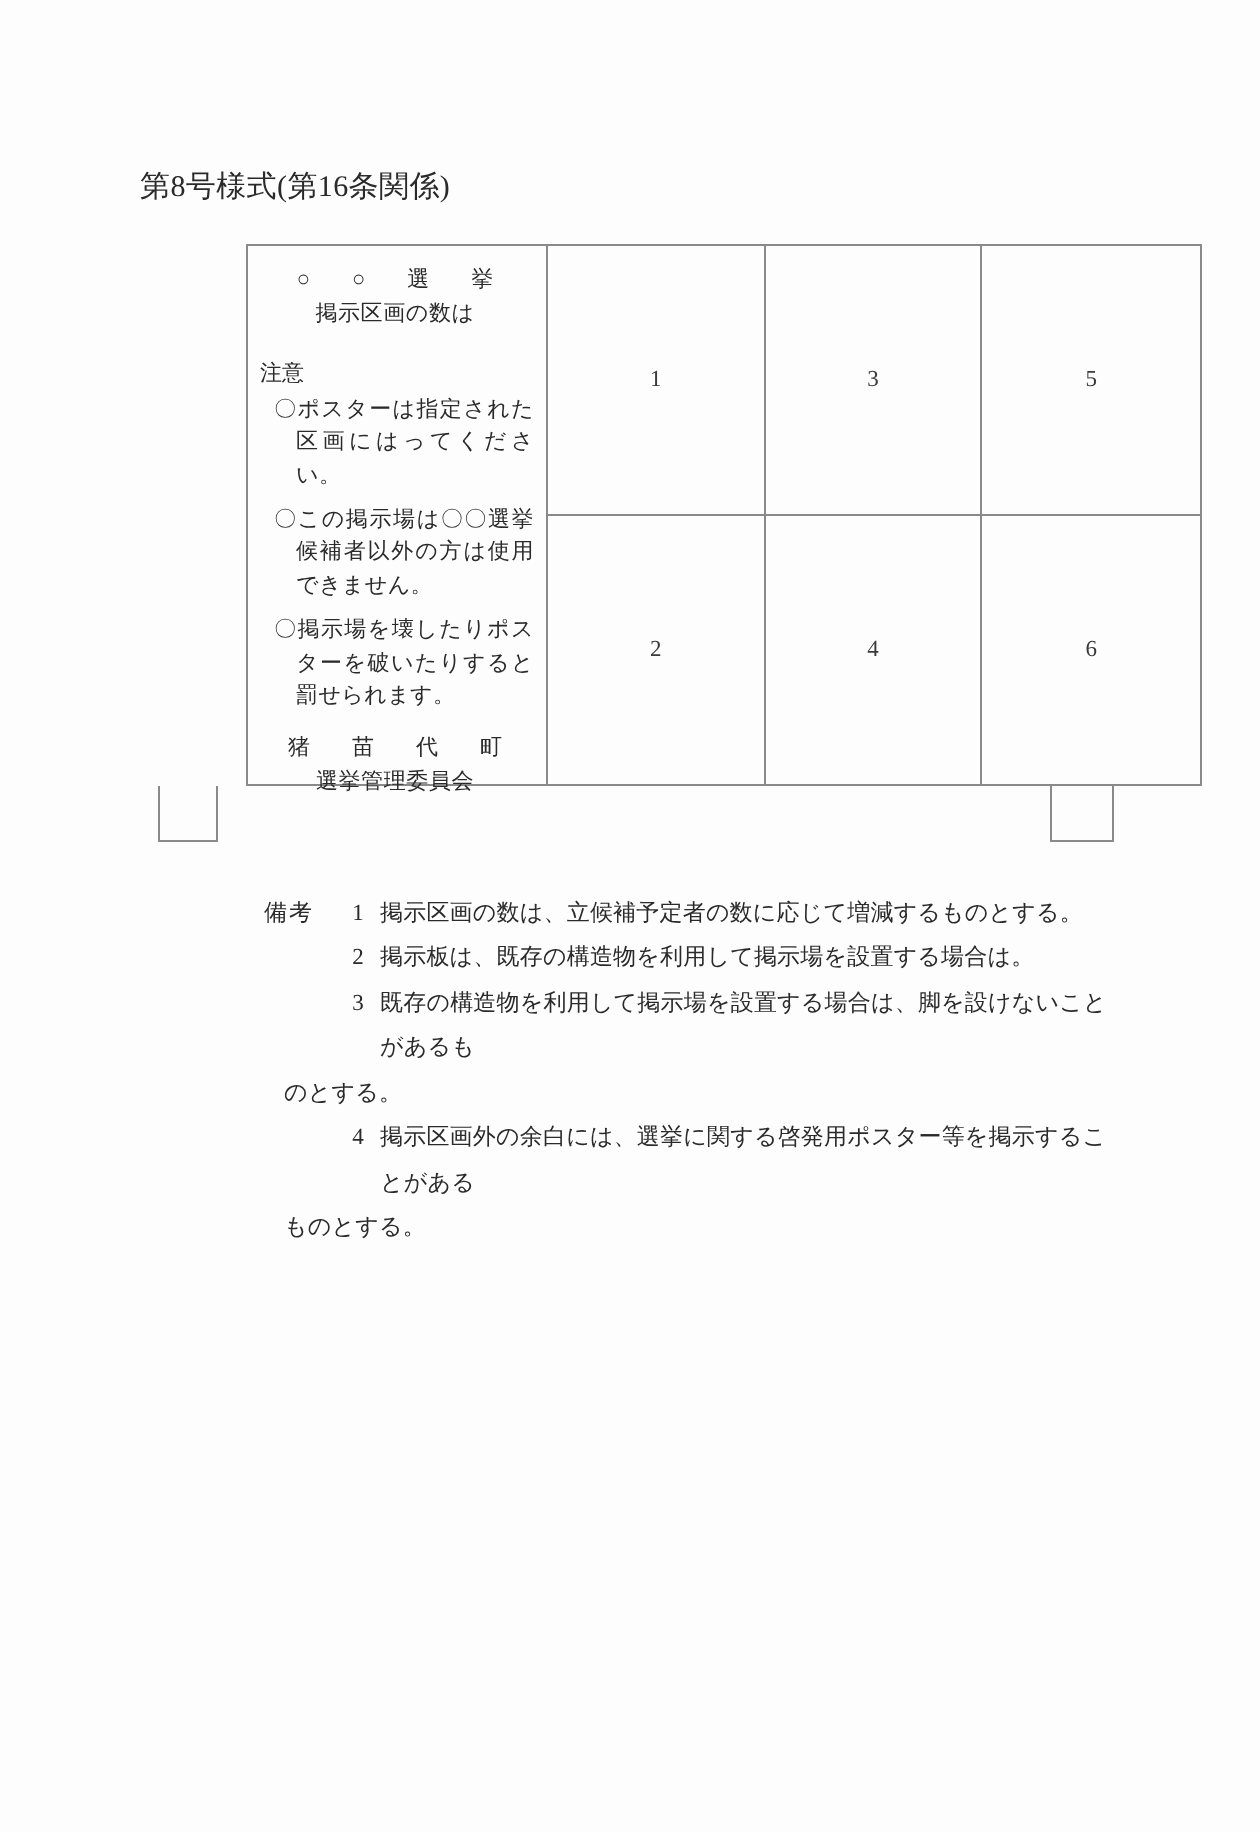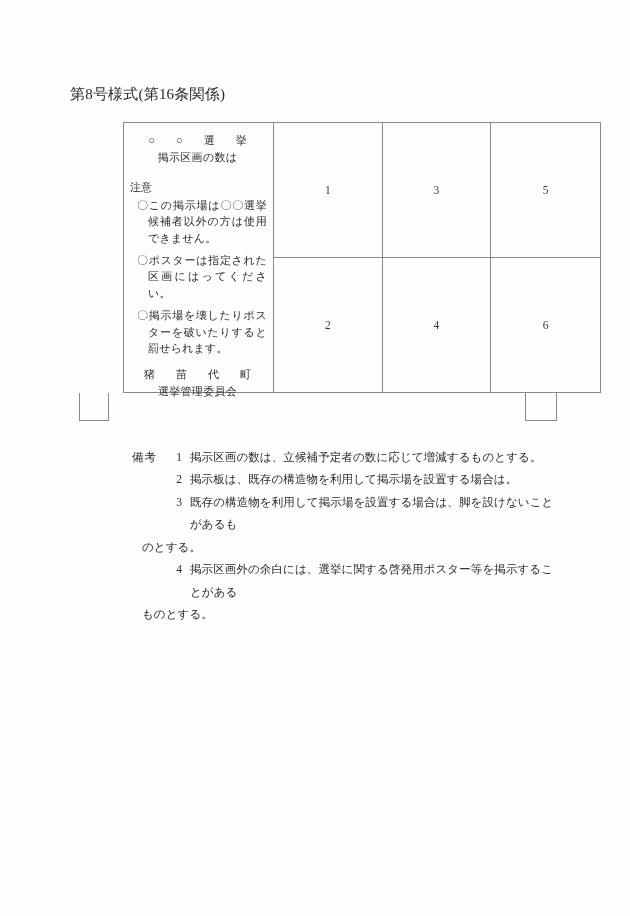--- a/index.html
+++ b/index.html
@@ -198,22 +198,22 @@
 
   <div id="notice-panel">
     <div class="board-title">
       <span class="t-line1">○　○　選　挙</span>
       <span class="t-line2">掲示区画の数は</span>
     </div>
 
     <div class="notice-head">注意</div>
 
     <ul class="notice-list">
+      <li class="notice-item">〇ポスターは指定された区画にはってください。</li>
       <li class="notice-item">〇この掲示場は〇〇選挙候補者以外の方は使用できません。</li>
-      <li class="notice-item">〇ポスターは指定された区画にはってください。</li>
       <li class="notice-item">〇掲示場を壊したりポスターを破いたりすると罰せられます。</li>
     </ul>
 
     <div class="committee">
       <span class="c-line1">猪　苗　代　町</span>
       <span class="c-line2">選挙管理委員会</span>
     </div>
   </div>
 
   <div id="poster-grid">

